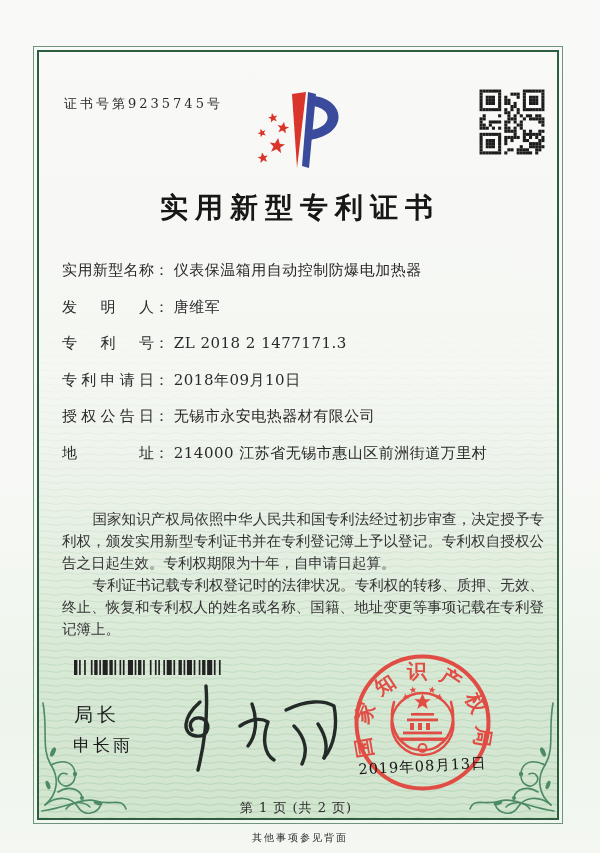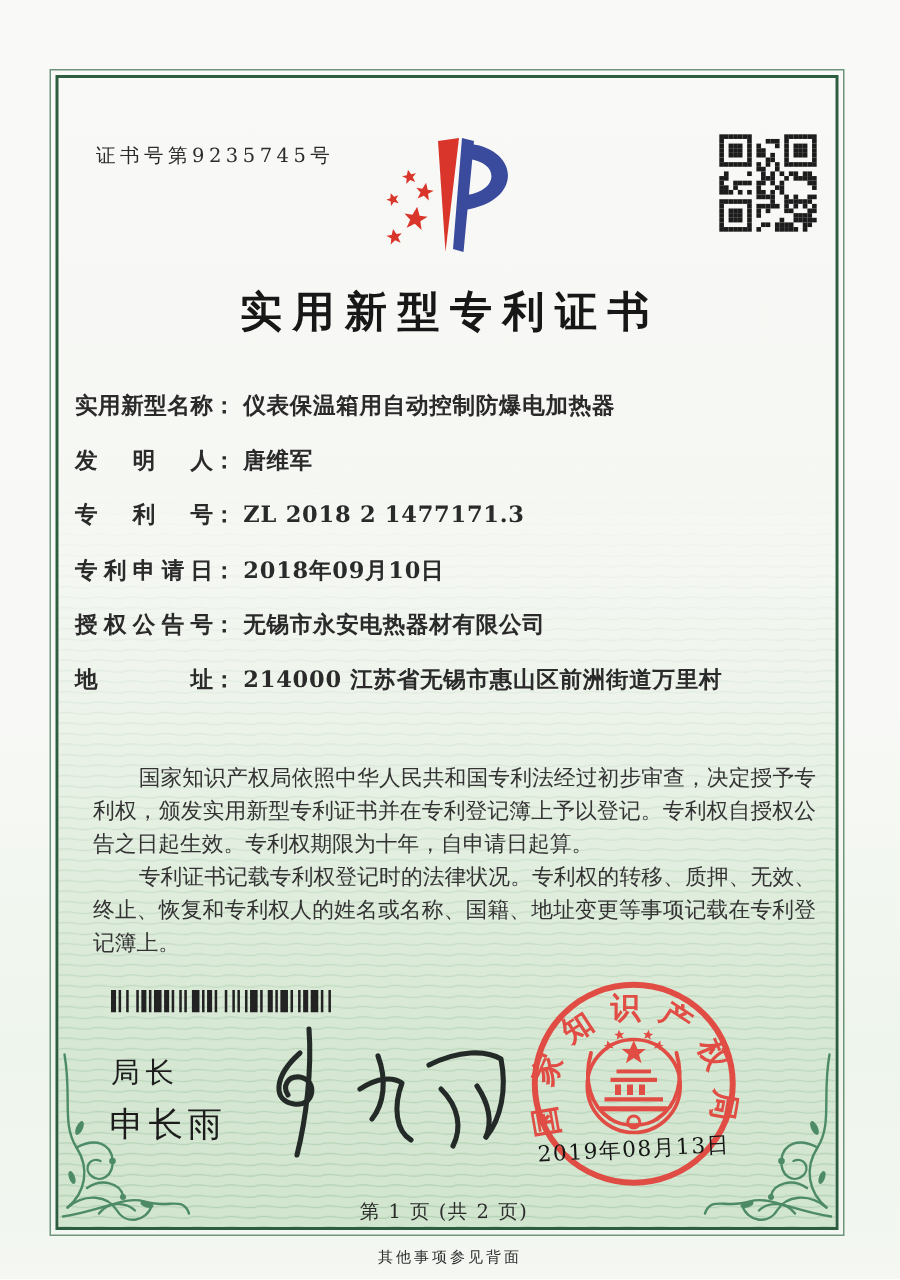--- a/index.html
+++ b/index.html
@@ -28,39 +28,39 @@
     font-family:"DejaVu Serif","Liberation Serif",serif;
   }
   .logo{position:absolute;left:243px;top:86px;width:110px;height:92px;}
   .qr{position:absolute;left:478px;top:88px;width:68px;height:68px;}
   .title{
     position:absolute;left:0;top:189px;width:600px;
     text-align:center;font-size:28px;font-weight:600;
     letter-spacing:7px;color:#171717;
   }
   
-  .field-row{position:absolute;left:50px;width:480px;height:22px;font-size:15px;color:#2a2a2a;font-weight:bold;}
+  .field-row{position:absolute;left:62px;width:480px;height:22px;font-size:15px;color:#2a2a2a;}
   .field-label{
     display:inline-block;width:92px;vertical-align:top;
     text-align:justify;text-align-last:justify;-moz-text-align-last:justify;
   }
   .colon{display:inline-block;vertical-align:top;}
   .field-value{display:inline-block;vertical-align:top;letter-spacing:.5px;white-space:nowrap;}
   .grant-b{position:absolute;left:226px;top:0;white-space:nowrap;}
   
   .legal{
     position:absolute;left:62px;top:508px;width:482px;
     font-size:14.5px;line-height:22px;color:#333;
     text-align:justify;
   }
   .legal p{margin:0;text-indent:2.1em;}
   
   .barcode{position:absolute;left:74px;top:660px;width:150px;height:15px;}
   .official-title{position:absolute;left:74px;top:702px;font-size:19px;letter-spacing:4px;color:#1c1c1c;}
-  .official-name{position:absolute;left:73px;top:734px;font-size:23px;letter-spacing:3px;color:#1c1c1c;}
+  .official-name{position:absolute;left:73px;top:734px;font-size:17px;letter-spacing:3px;color:#1c1c1c;}
   .signature{position:absolute;left:166px;top:680px;width:175px;height:95px;}
   .seal{position:absolute;left:352px;top:652px;width:141px;height:141px;opacity:.93;}
   .seal-date{
     position:absolute;left:350px;top:757px;width:145px;text-align:center;
     font-size:14.5px;letter-spacing:1px;color:#151515;transform:rotate(-3deg);
   }
   .page-num{
     position:absolute;left:37px;top:799px;width:518px;text-align:center;
     font-size:13px;color:#2b2b2b;letter-spacing:1px;
   }
@@ -394,21 +394,21 @@
   </div>
   <div class="field-row" style="top:334px">
     <span class="field-label">专利号</span><span class="colon">：</span>
     <span class="field-value">ZL 2018 2 1477171.3</span>
   </div>
   <div class="field-row" style="top:371px">
     <span class="field-label">专利申请日</span><span class="colon">：</span>
     <span class="field-value">2018年09月10日</span>
   </div>
   <div class="field-row" style="top:407px">
-    <span class="field-label">授权公告号</span><span class="colon">：</span>
+    <span class="field-label">授权公告日</span><span class="colon">：</span>
     <span class="field-value">无锡市永安电热器材有限公司</span>
   </div>
   <div class="field-row" style="top:444px">
     <span class="field-label">地址</span><span class="colon">：</span>
     <span class="field-value">214000 江苏省无锡市惠山区前洲街道万里村</span>
   </div>
 
   <div class="legal">
     <p>国家知识产权局依照中华人民共和国专利法经过初步审查，决定授予专利权，颁发实用新型专利证书并在专利登记簿上予以登记。专利权自授权公告之日起生效。专利权期限为十年，自申请日起算。</p>
     <p>专利证书记载专利权登记时的法律状况。专利权的转移、质押、无效、终止、恢复和专利权人的姓名或名称、国籍、地址变更等事项记载在专利登记簿上。</p>

